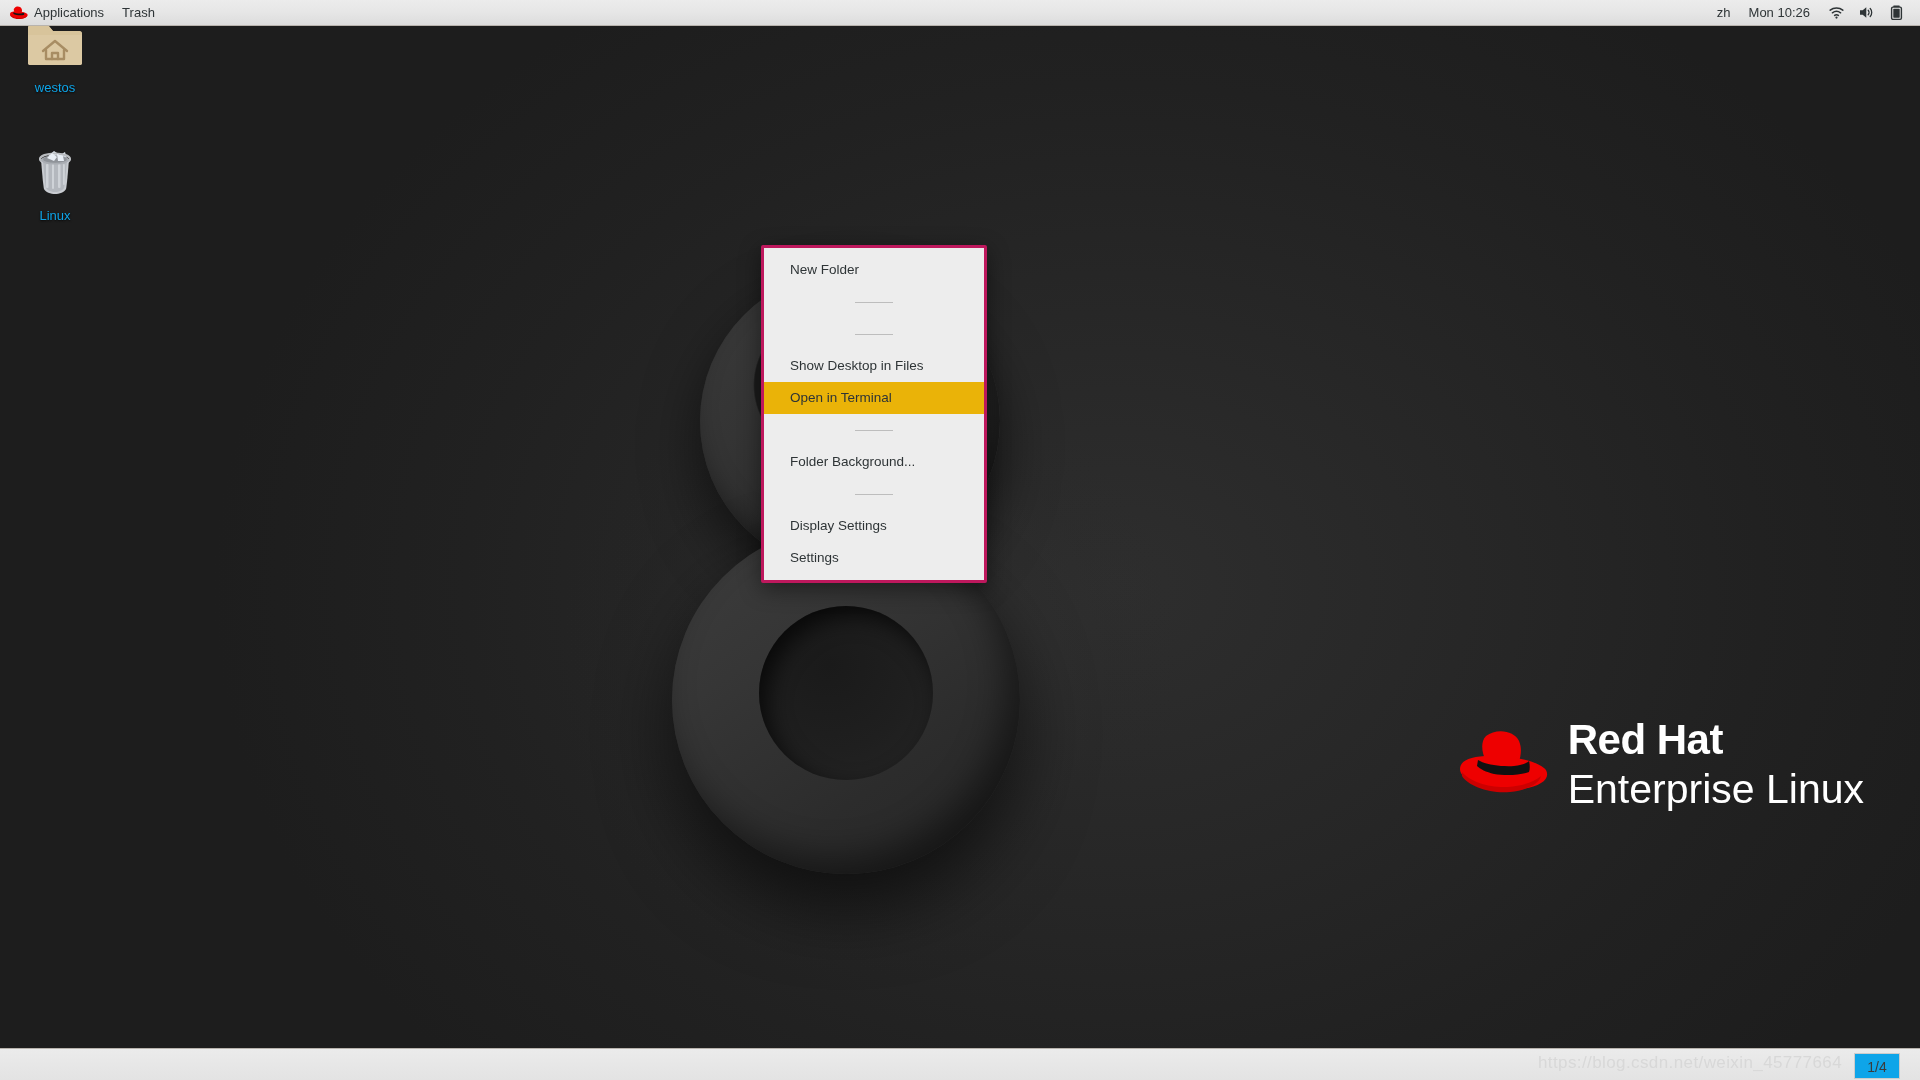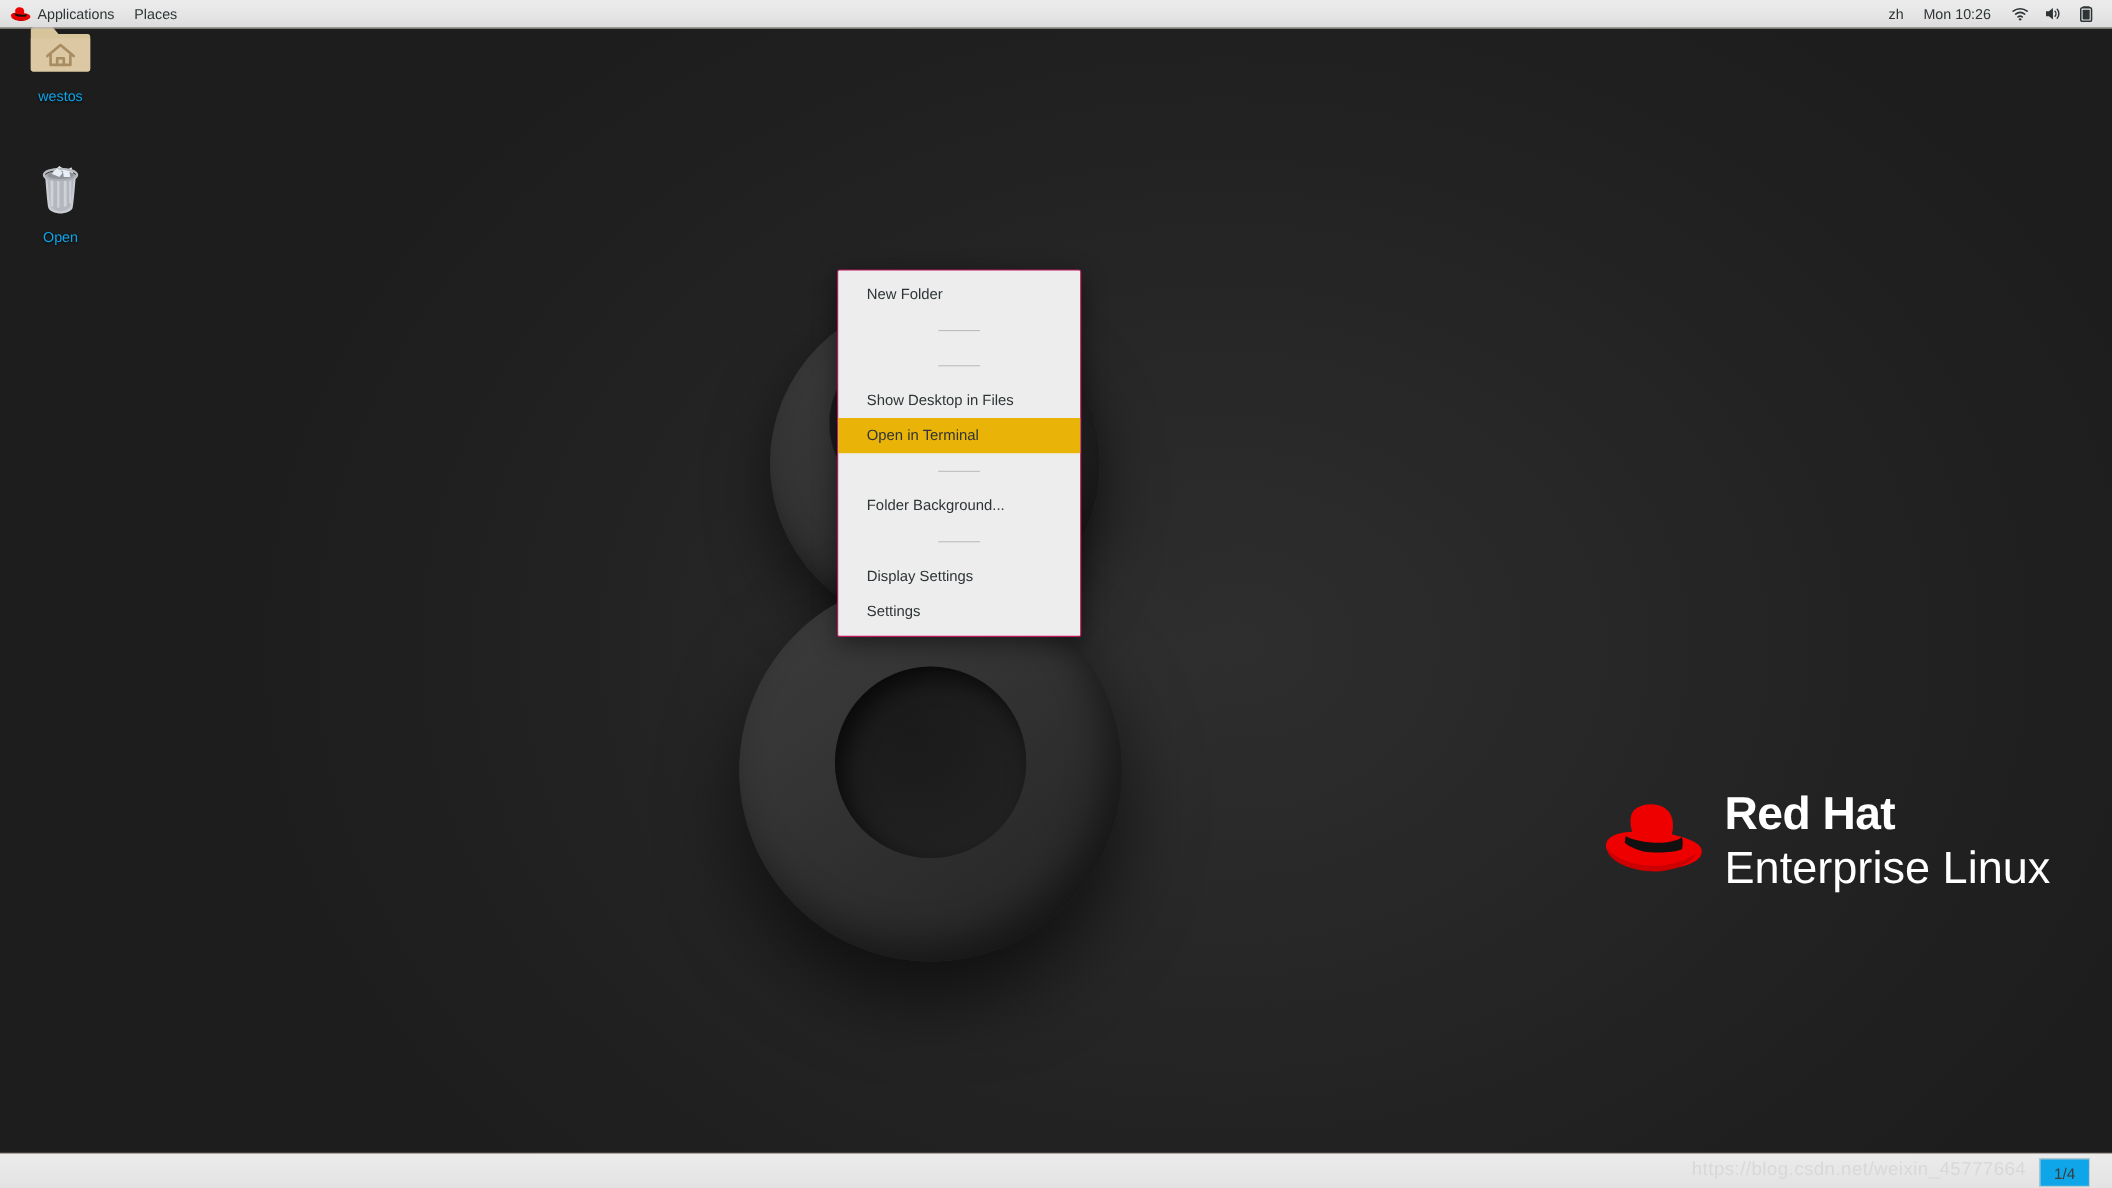--- a/index.html
+++ b/index.html
@@ -157,21 +157,21 @@
   #icon-home { left: 8px; top: 12px; }
   #icon-trash { left: 8px; top: 140px; }
 
   
   #context-menu {
     position: absolute;
     left: 761px;
     top: 245px;
     width: 220px;
     background: #ededed;
-    border: 1px solid #be185d;
+    border: 3px solid #be185d;
     border-radius: 2px;
     box-shadow: 0 6px 22px rgba(0,0,0,0.45);
     padding: 6px 0;
     z-index: 60;
     font-size: 13.5px;
     color: #2e3436;
   }
 
   .menu-item {
     height: 32px;
@@ -322,21 +322,21 @@
           <rect x="39" y="24" width="1.8" height="21" rx="1"></rect>
         </g>
         <ellipse cx="31" cy="20" rx="14" ry="4.6" fill="#a9adb3"></ellipse>
         <ellipse cx="31" cy="19.2" rx="12" ry="3.6" fill="#8f9399"></ellipse>
         <g fill="#e8eef5">
           <path d="M23 18 L28 13 L33 17 L30 21 Z"></path>
           <path d="M33 14 L39 16 L40 21 L34 21 Z"></path>
         </g>
       </svg>
     </div>
-    <span class="label">Open</span>
+    <span class="label">Linux</span>
   </div>
 
   <div id="context-menu">
     <div class="menu-item">New Folder</div>
     <div class="menu-sep">
         <i></i>
       </div>
     <div class="menu-sep">
         <i></i>
       </div>
@@ -358,21 +358,21 @@
       <div class="panel-item">
         <svg class="rh-mini" viewBox="0 0 24 18">
           <path d="M7 2.5 C9.5 -0.2 14.5 0.4 16 3.5 C16.8 5.2 16.6 7 16 8.2 L7 8.2 C5.8 6.3 5.2 3.8 7 2.5 Z" fill="#ee0000"></path>
           <path d="M1 10.5 C1 8 4 6.8 8.8 6.8 C14.8 6.8 20.6 7.9 23 10 C24.3 11.2 24 13 22.2 14 C19.2 15.8 13.2 16.4 8.5 15.4 C4 14.4 1 12.7 1 10.5 Z" fill="#ee0000"></path>
           <path d="M5.5 7.9 C7.2 9 11.5 9.8 15.3 9.6 C17.3 9.4 18.6 8.9 19.2 8.3 C19.4 9.3 19.4 10.4 19.2 11.2 C17.4 12 13 12.2 9.8 11.7 C7.6 11.2 6 10.4 5.2 9.6 Z" fill="#141414"></path>
           <path d="M1.5 11.4 C3.7 14.1 9.2 15.7 14 15.4 C17.8 15 21 14 23 12.4 C22.7 14.3 19.4 16.2 14.5 16.8 C9.2 17.3 3.2 15.2 1.5 12.5 Z" fill="#cc0000"></path>
         </svg>
         <span>Applications</span>
       </div>
       <div class="panel-item">
-        <span>Places</span>
+        <span>Trash</span>
       </div>
     </div>
 
     <div id="panel-right">
       <div class="panel-item">
         <span>zh</span>
       </div>
       <div class="panel-item">
         <span>Mon 10:26</span>
       </div>

